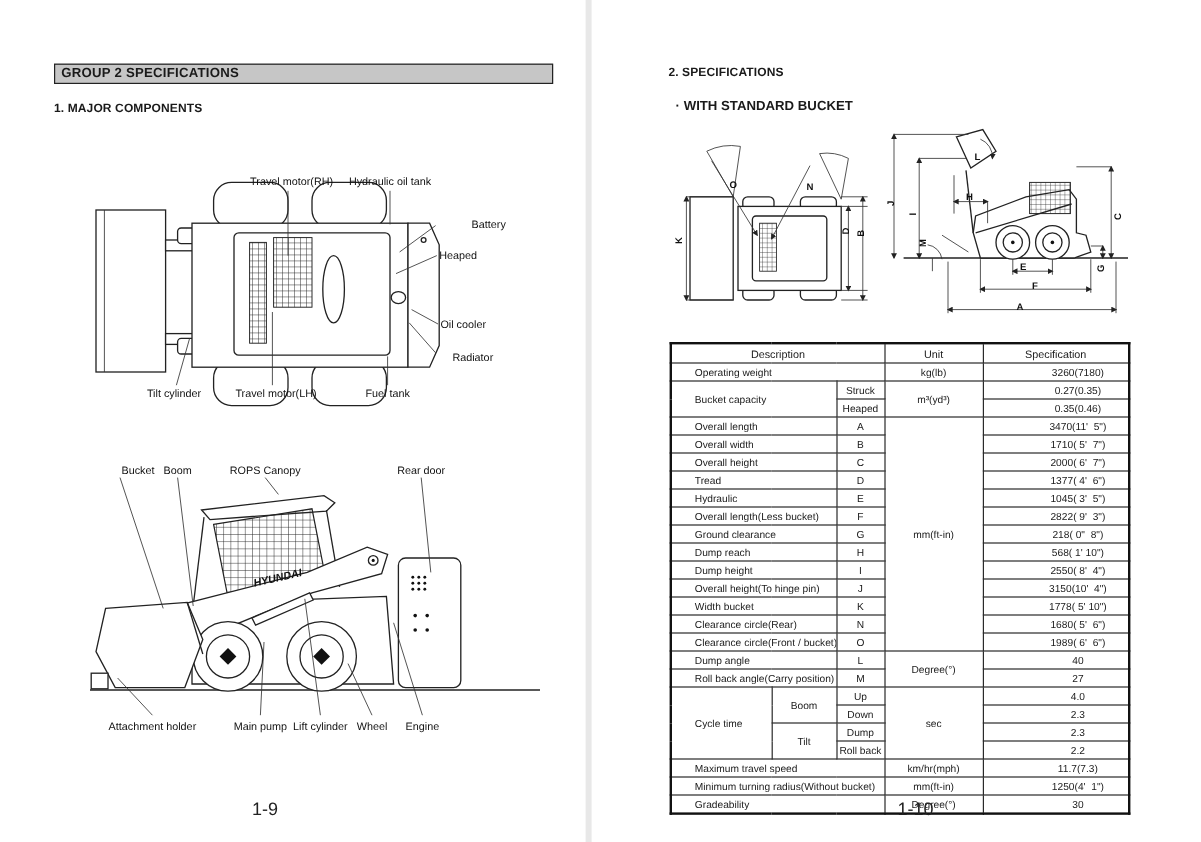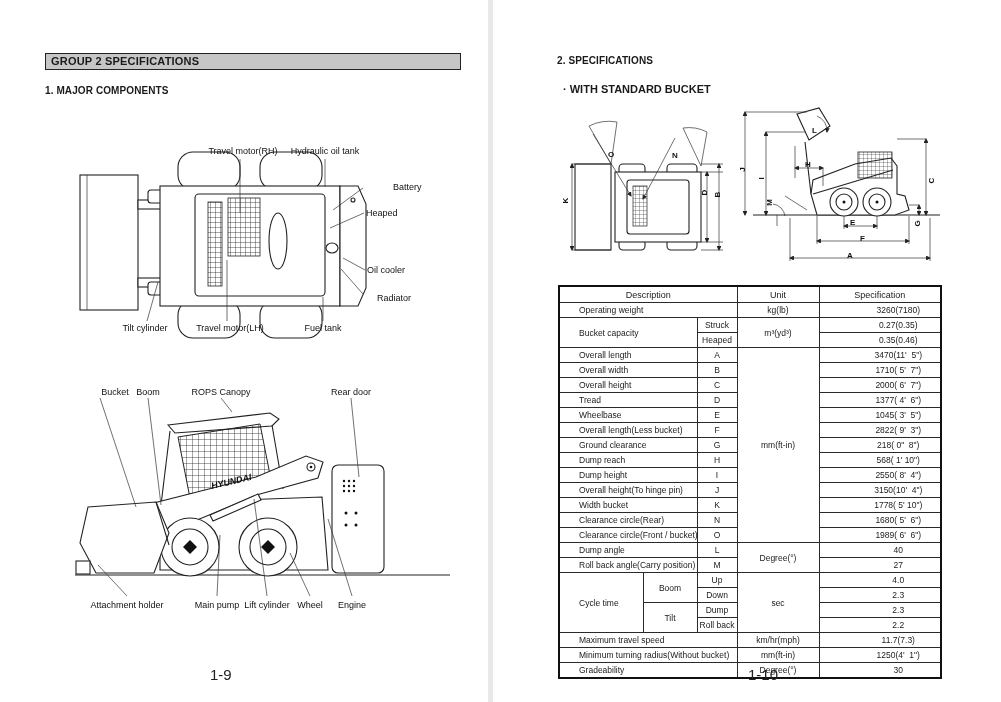--- a/index.html
+++ b/index.html
@@ -333,21 +333,21 @@
     <td colspan="2" class="l">Overall height</td>
     <td>C</td>
     <td class="pre">2000( 6'  7")</td>
   </tr>
   <tr>
     <td colspan="2" class="l">Tread</td>
     <td>D</td>
     <td class="pre">1377( 4'  6")</td>
   </tr>
   <tr>
-    <td colspan="2" class="l">Wheelbase</td>
+    <td colspan="2" class="l">Hydraulic</td>
     <td>E</td>
     <td class="pre">1045( 3'  5")</td>
   </tr>
   <tr>
     <td colspan="2" class="l">Overall length(Less bucket)</td>
     <td>F</td>
     <td class="pre">2822( 9'  3")</td>
   </tr>
   <tr>
     <td colspan="2" class="l">Ground clearance</td>

